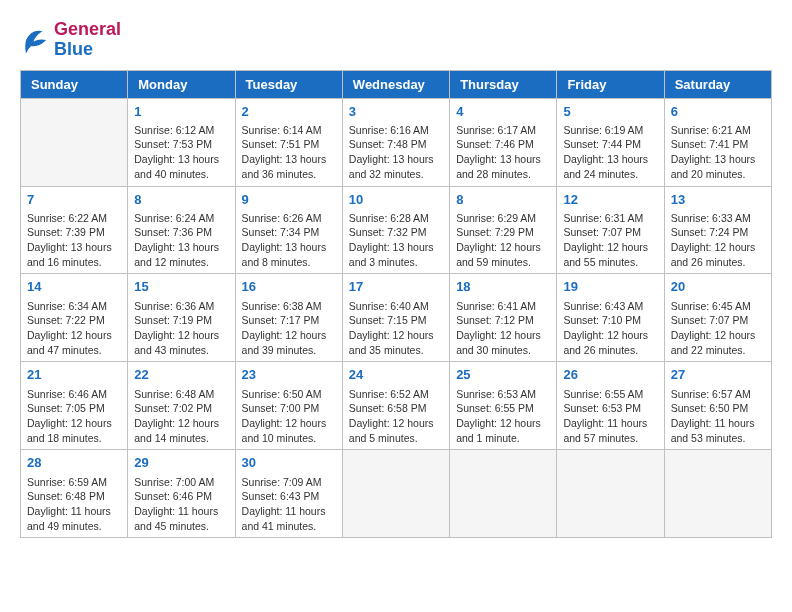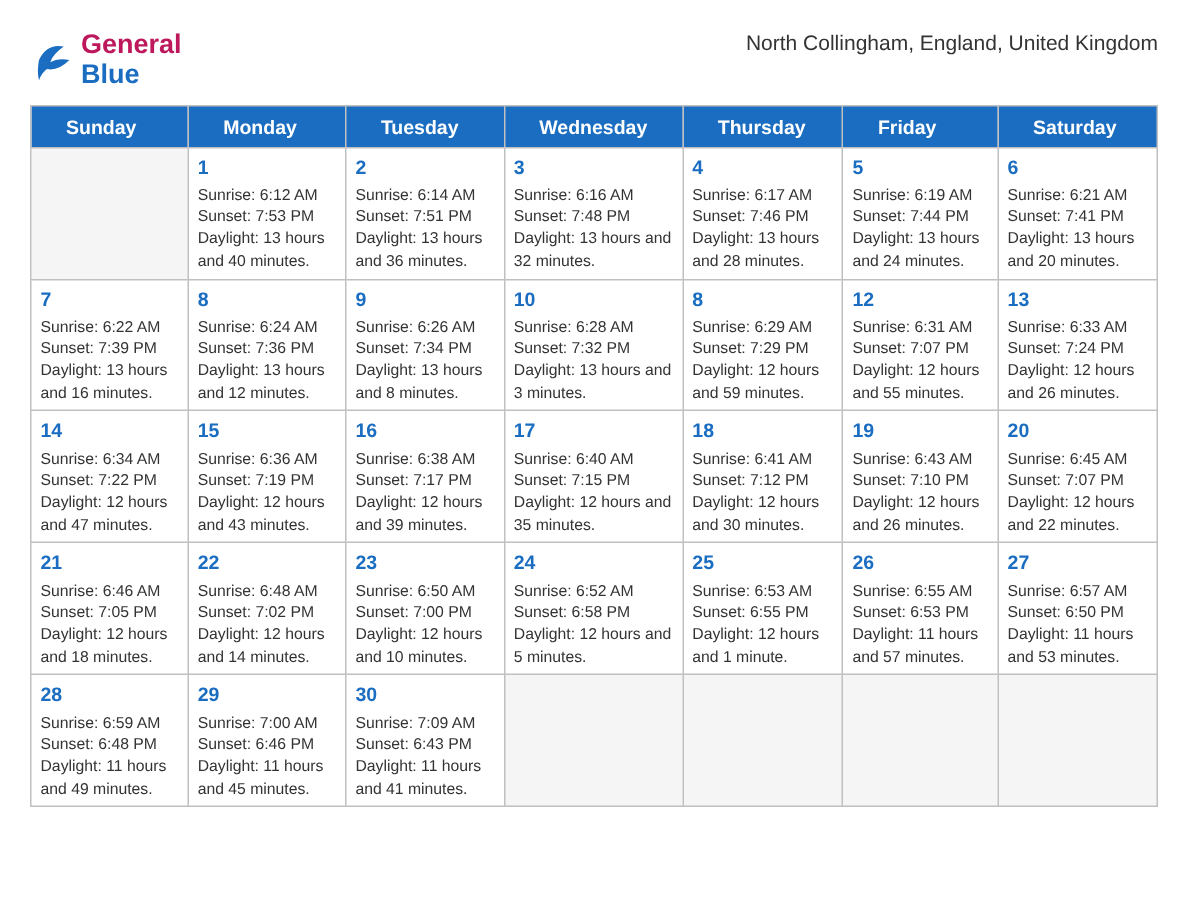--- a/index.html
+++ b/index.html
@@ -48,21 +48,21 @@
       color: #333;
     }
     .calendar {
       width: 100%;
       border-collapse: collapse;
     }
     .calendar th {
       background: #1a6dc0;
       color: #fff;
       text-align: left;
-      padding: 6px 23px;
+      padding: 6px 10px;
       font-size: 13px;
       border: 1px solid #c0c0c0;
     }
     .calendar td {
       border: 1px solid #c0c0c0;
       vertical-align: top;
       padding: 4px 6px;
       width: 107px;
       min-height: 80px;
       font-size: 10.5px;
@@ -87,21 +87,20 @@
   <div class="logo">
     <svg class="logo-bird" viewBox="0 0 40 40">
       <path d="M8 20 Q15 5 30 8 Q20 15 18 22 Q25 18 35 20 Q25 30 15 28 Q10 32 8 38 Q6 30 8 20Z" fill="#1a6dc0"></path>
     </svg>
     <div class="logo-text">
       <span style="color:#be185d">General</span><br>
       <span style="color:#1a6dc0">Blue</span>
     </div>
   </div>
   <div class="title-block">
-    <h2>North Collingham, England, United Kingdom</h2>
   </div>
 </div>
 
 <table class="calendar">
   <thead>
     <tr>
       <th>Sunday</th>
       <th>Monday</th>
       <th>Tuesday</th>
       <th>Wednesday</th>

